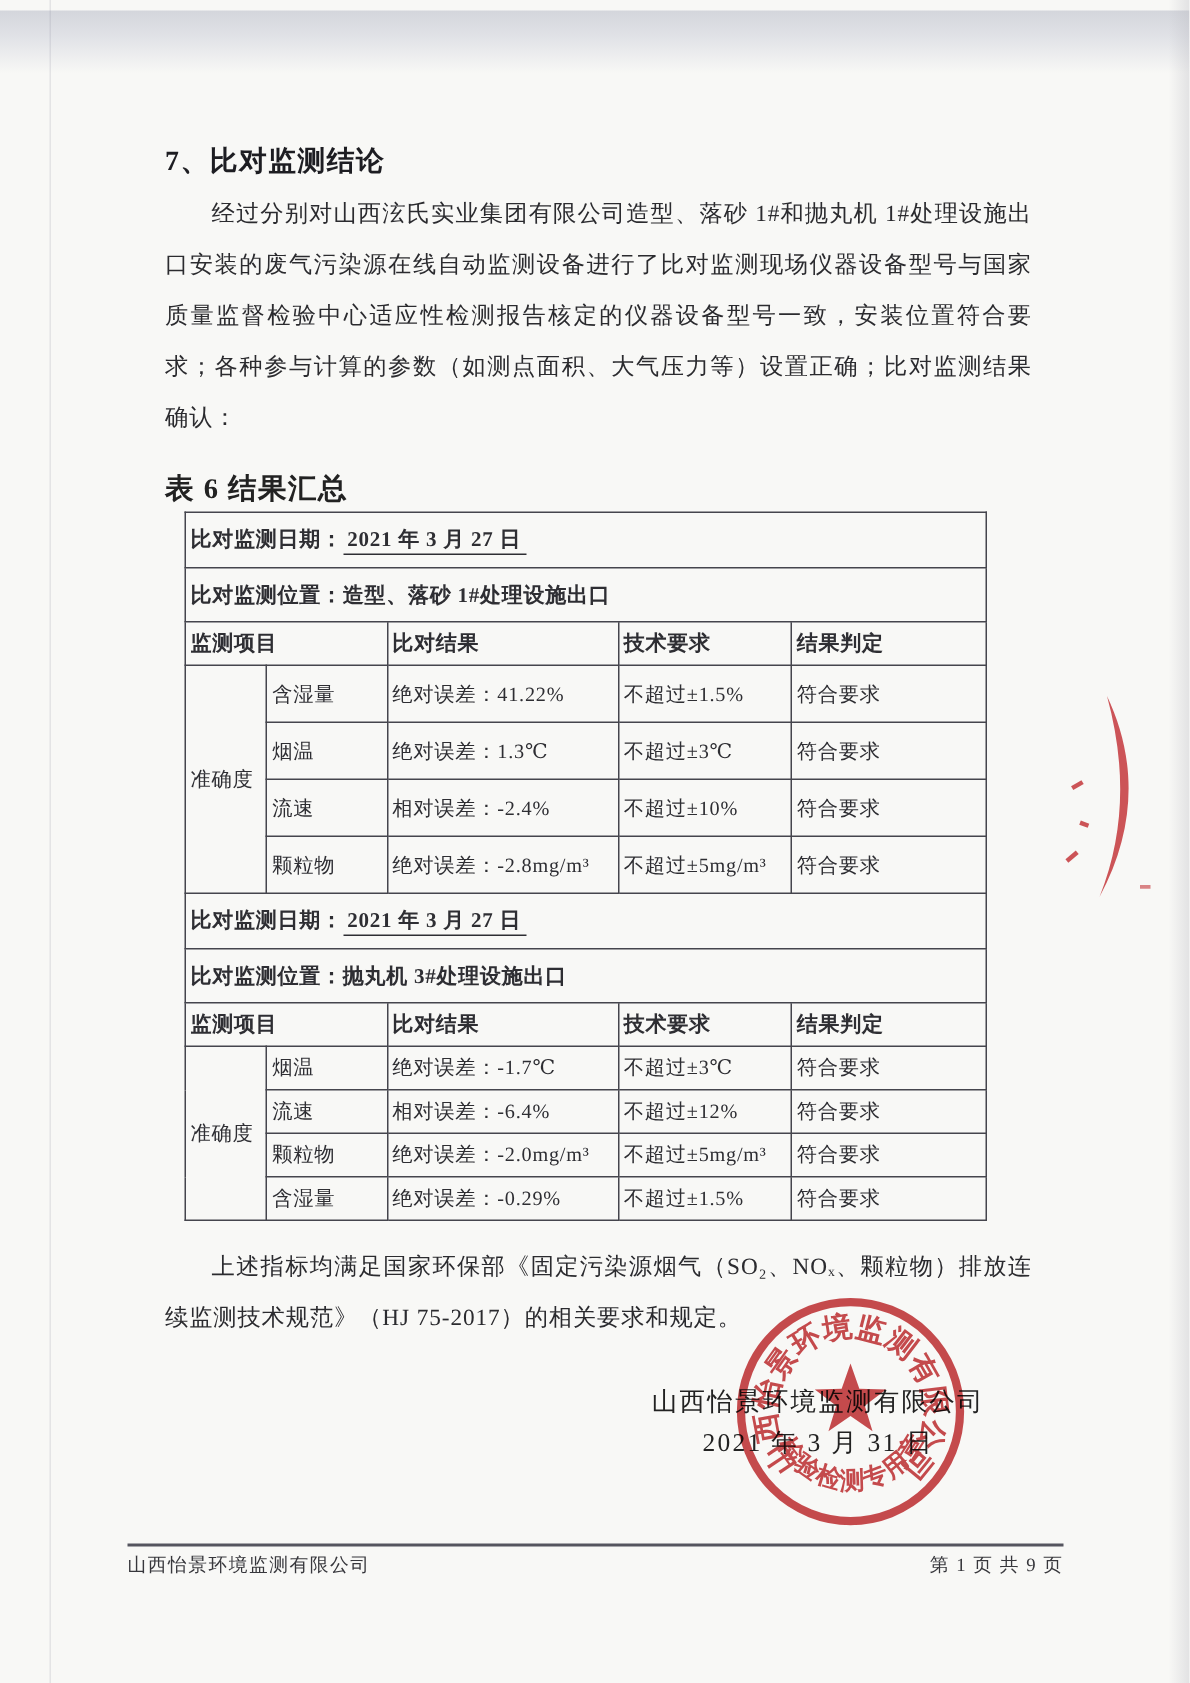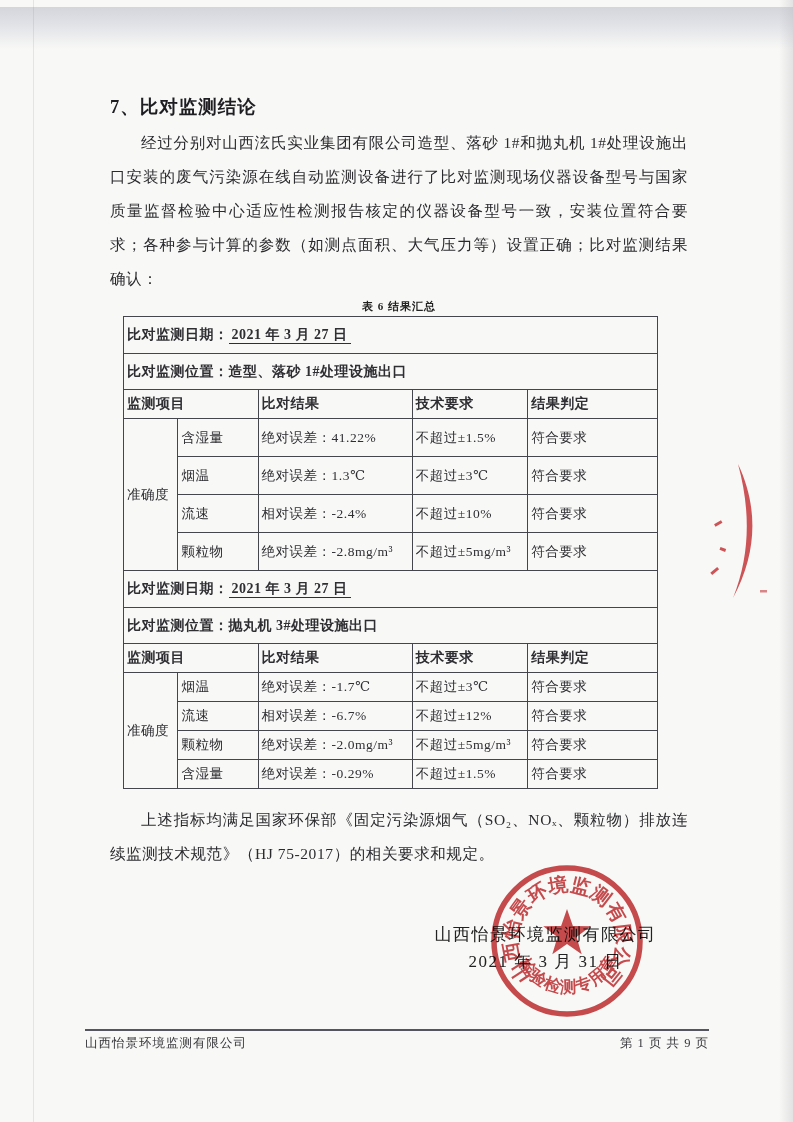--- a/index.html
+++ b/index.html
@@ -29,22 +29,22 @@
   }
 
   .content { position:absolute; left:110px; top:94px; width:578px; }
 
   h1.sec-title { font-size:18.5px; font-weight:bold; letter-spacing:1px; color:#1d1d22; margin-bottom:7px; }
   p.body-text {
     font-size:15.5px; line-height:34px; text-align:justify;
     text-indent:2em; letter-spacing:0.6px; color:#2b2b2f;
   }
   .table-caption {
-    text-align:center; font-weight:bold; font-size:11px; letter-spacing:1px;
-    margin:3px 0 2px 0; color:#222;
+    font-weight:bold; font-size:19px; letter-spacing:1px;
+    margin:17px 0 2px 0; color:#222;
   }
 
   table.results {
     margin-left:13px; width:535px; border-collapse:collapse;
     table-layout:fixed; font-size:13.5px; color:#2e2e33;
   }
   table.results td {
     border:1.4px solid #45454d; text-align:left; vertical-align:middle;
     padding:2px 3px; letter-spacing:0.5px;
   }
@@ -150,21 +150,21 @@
         </tr>
         <tr class="tb-data">
           <td rowspan="4">准确度</td>
           <td>烟温</td>
           <td>绝对误差：-1.7℃</td>
           <td>不超过±3℃</td>
           <td>符合要求</td>
         </tr>
         <tr class="tb-data">
           <td>流速</td>
-          <td>相对误差：-6.7%</td>
+          <td>相对误差：-6.4%</td>
           <td>不超过±12%</td>
           <td>符合要求</td>
         </tr>
         <tr class="tb-data">
           <td>颗粒物</td>
           <td>绝对误差：-2.0mg/m³</td>
           <td>不超过±5mg/m³</td>
           <td>符合要求</td>
         </tr>
         <tr class="tb-data">

